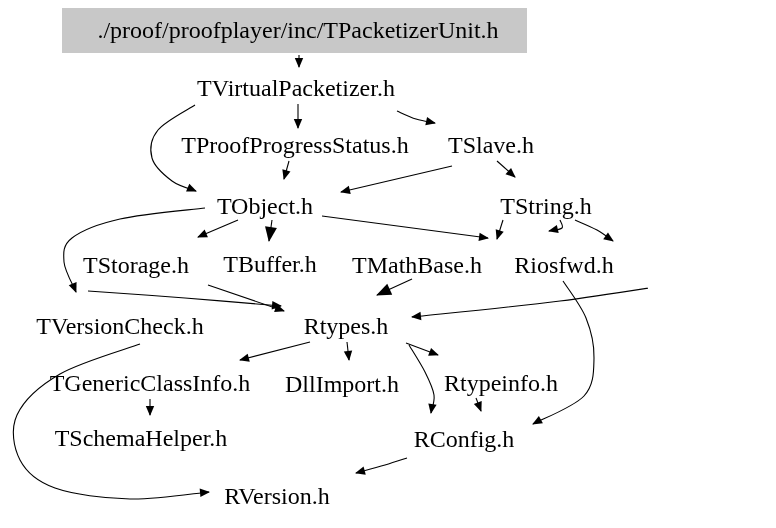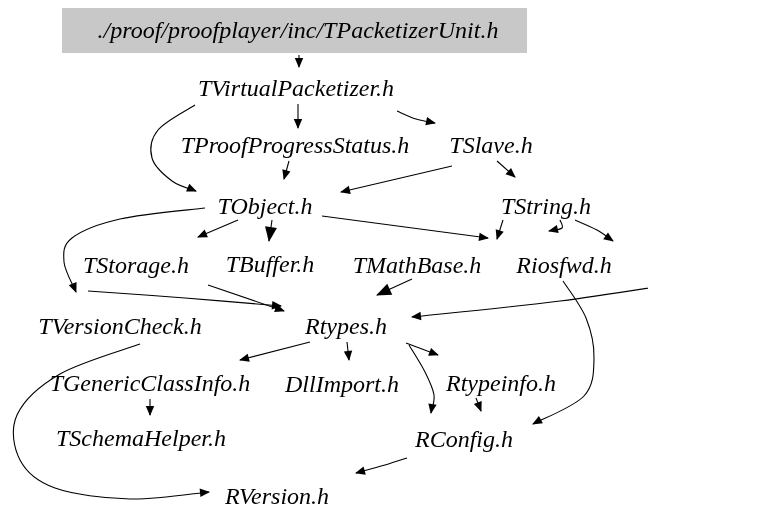--- a/index.html
+++ b/index.html
@@ -2,21 +2,20 @@
 <html><head>
 <meta charset="utf-8">
 <style>
   html,body{margin:0;padding:0;background:#ffffff;}
   .stage{
     position:relative;
     width:648px;height:528px;
     background:#a3a3a3;
     overflow:hidden;
     font-family:"Liberation Serif","DejaVu Serif",serif;
-    font-style:italic;
   }
   svg text{
     font-family:"Liberation Serif","DejaVu Serif",serif;
     fill:#000000;
     cursor:default;
   }
   svg .edge-line{fill:none;stroke:#000000;stroke-width:1.1px;}
   svg .arrow-head{fill:#000000;stroke:none;}
 </style>
 </head>

